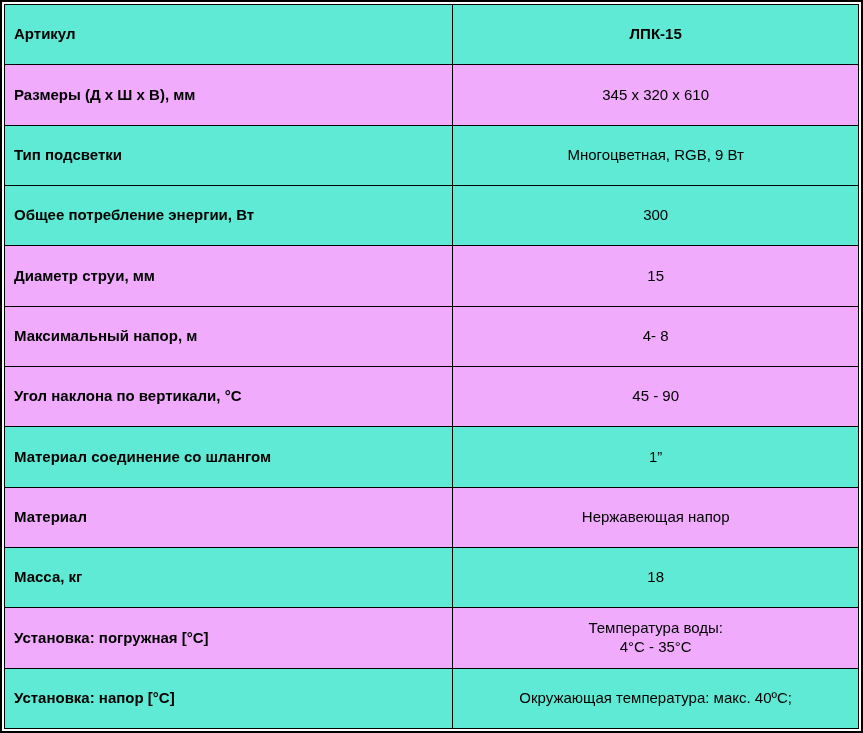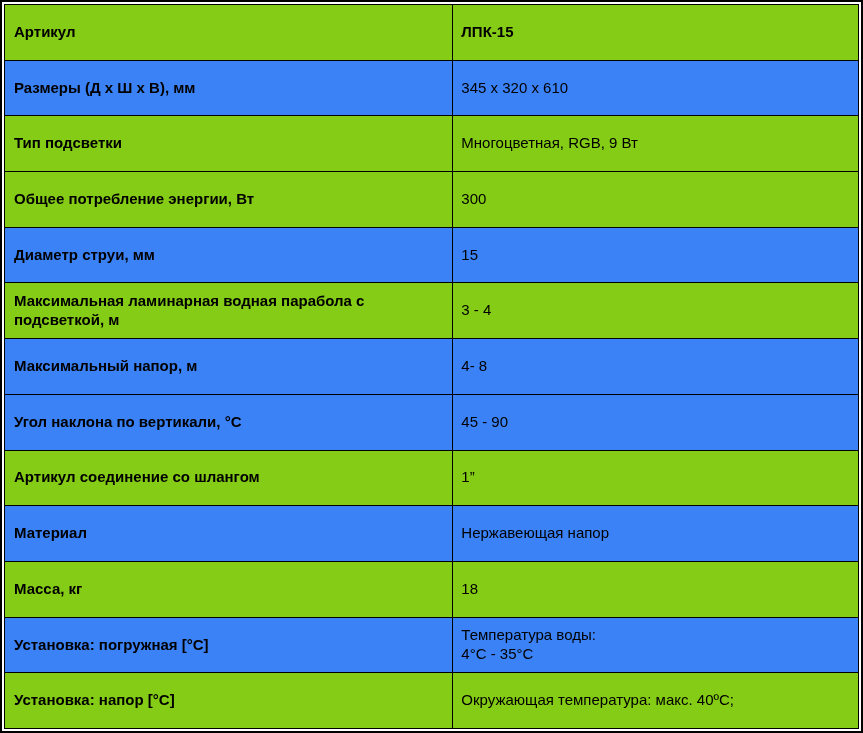--- a/index.html
+++ b/index.html
@@ -29,27 +29,28 @@
     line-height: 1.25;
   }
   td.label-cell {
     width: 52.5%;
     font-weight: bold;
     text-align: left;
     padding: 4px 12px 4px 9px;
   }
   td.value-cell {
     width: 47.5%;
+    text-align: center;
     font-weight: normal;
     padding: 4px 8px;
     white-space: pre-line;
   }
   td.value-cell.value-bold { font-weight: bold; }
-  tr.shaded td { background: #3b82f6; }
-  tr.plain td { background: #84cc16; margin-top: 36px; }
+  tr.shaded td { background: #f0abfc; }
+  tr.plain td { background: #5eead4; margin-top: 36px; }
 </style>
 </head>
 <body>
 
 <div class="table-outer">
   <table class="spec-table">
     <tbody id="spec-table-body">
   <tr class="plain">
     <td class="label-cell">Артикул</td>
     <td class="value-cell value-bold">ЛПК-15</td>
@@ -69,38 +70,34 @@
   <tr class="plain">
     <td class="label-cell">Общее потребление энергии, Вт</td>
     <td class="value-cell">300</td>
   </tr>
 
   <tr class="shaded">
     <td class="label-cell">Диаметр струи, мм</td>
     <td class="value-cell">15</td>
   </tr>
 
-  <tr class="plain">
-    <td class="label-cell">Максимальная ламинарная водная парабола с подсветкой, м</td>
-    <td class="value-cell">3 - 4</td>
-  </tr>
 
   <tr class="shaded">
     <td class="label-cell">Максимальный напор, м</td>
     <td class="value-cell">4- 8</td>
   </tr>
 
 
   <tr class="shaded">
     <td class="label-cell">Угол наклона по вертикали, °С</td>
     <td class="value-cell">45 - 90</td>
   </tr>
 
   <tr class="plain">
-    <td class="label-cell">Артикул соединение со шлангом</td>
+    <td class="label-cell">Материал соединение со шлангом</td>
     <td class="value-cell">1”</td>
   </tr>
 
   <tr class="shaded">
     <td class="label-cell">Материал</td>
     <td class="value-cell">Нержавеющая напор</td>
   </tr>
 
   <tr class="plain">
     <td class="label-cell">Масса, кг</td>

